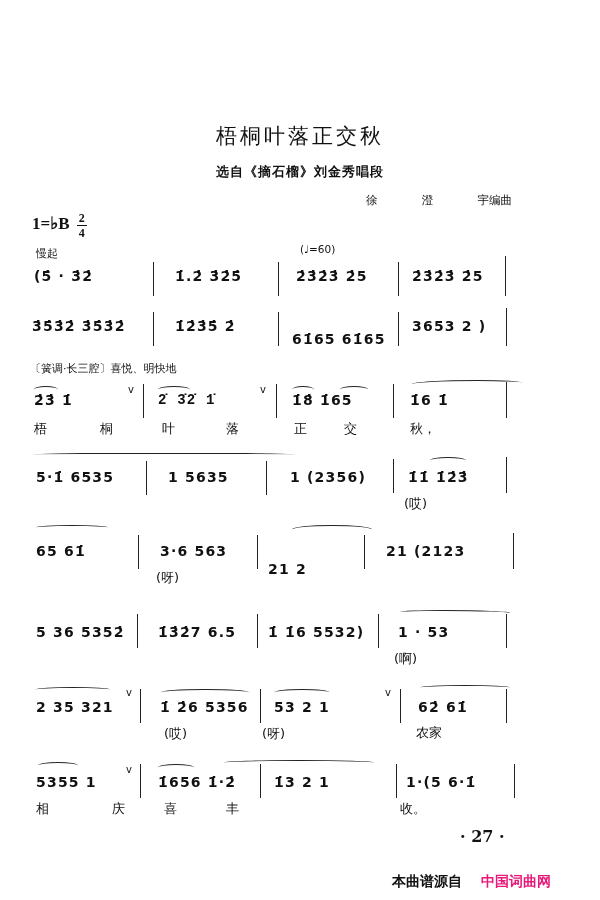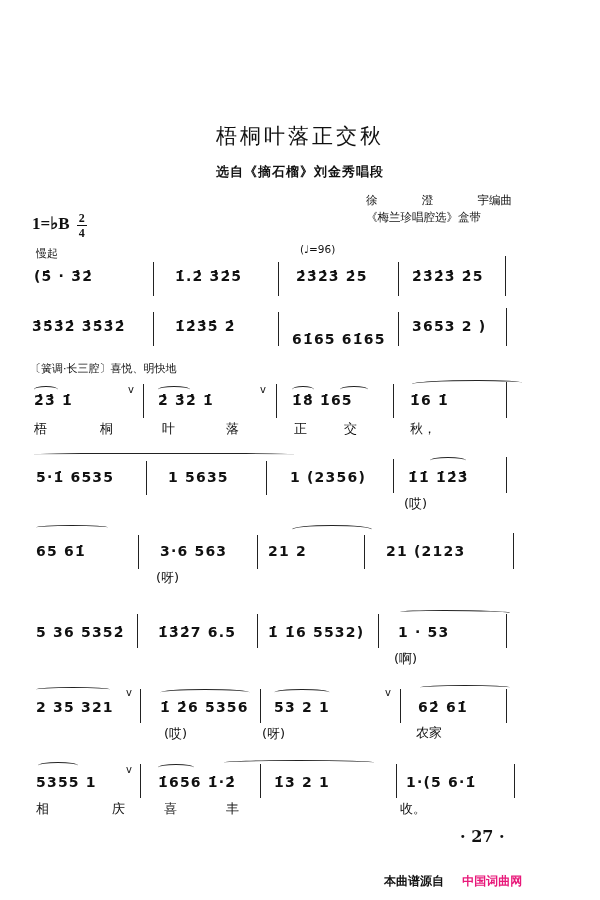--- a/index.html
+++ b/index.html
@@ -19,49 +19,48 @@
   .timesig .bar { border-top:1.5px solid #111; width:10px; margin:1px auto; height:0; }
   .tempo { left:300px; top:243px; font-size:10.5px; }
   .marking { font-size:11px; }
   .row { position:absolute; left:30px; width:490px; }
   .measure-bar { position:absolute; width:1.4px; background:#222; }
   .note { position:absolute; font-weight:bold; font-size:14px; letter-spacing:1.2px; white-space:nowrap; }
   .lyric { position:absolute; font-size:13px; }
   .slur { position:absolute; border-top:1.2px solid #222; border-radius:50% 50% 0 0; height:6px; }
   .breath { position:absolute; font-size:10px; }
   .pagenum { left:460px; top:827px; font-family:"DejaVu Serif", serif; font-weight:bold; font-size:16px; }
-  .footer { left:384px; top:873px; font-size:12px; font-weight:bold; }
+  .footer { left:392px; top:873px; font-size:14px; font-weight:bold; }
   .footer .brand { margin-left:14px; }
 </style>
 </head>
 <body>
 
 <div class="abs title">梧桐叶落正交秋</div>
 <div class="abs subtitle">选自《摘石榴》刘金秀唱段</div>
 
 <div class="abs credits">
   <div class="credit-composer">
     <span>徐</span>
     <span>澄</span>
     <span>宇编曲</span>
   </div>
-  <div>《梅兰珍唱腔选》盒带</div>
 </div>
 
 <div class="abs key">
   <span>1=♭B</span>
   <span class="timesig">
     <span>2</span>
     <span class="bar"></span>
     <span>4</span>
   </span>
 </div>
 
 <div class="abs marking" style="left:36px;top:246px;">慢起</div>
-<div class="abs tempo">(♩=96)</div>
+<div class="abs tempo">(♩=60)</div>
 
 <div class="row" style="top:262px;height:40px;">
   <span class="note" style="left:4px;top:6px;">(5̇ · 3̇2̇</span>
   <div class="measure-bar" style="left:123px;top:0;height:34px;"></div>
   <span class="note" style="left:145px;top:6px;">1̇.2̇ 3̇2̇5̇</span>
   <div class="measure-bar" style="left:248px;top:0;height:34px;"></div>
   <span class="note" style="left:266px;top:6px;">2̇3̇2̇3̇ 2̇5</span>
   <div class="measure-bar" style="left:368px;top:0;height:34px;"></div>
   <span class="note" style="left:382px;top:6px;">2̇3̇2̇3̇ 2̇5</span>
   <div class="measure-bar" style="left:475px;top:-6px;height:40px;"></div>
@@ -79,21 +78,21 @@
 </div>
 
 <div class="abs marking" style="left:30px;top:361px;">〔簧调·长三腔〕喜悦、明快地</div>
 
 <div class="row" style="top:382px;height:60px;">
   <div class="slur" style="left:4px;top:4px;width:24px;"></div>
   <span class="note" style="left:4px;top:10px;">2̇3̇ 1̇</span>
   <span class="breath" style="left:98px;top:2px;">v</span>
   <div class="measure-bar" style="left:113px;top:2px;height:34px;"></div>
   <div class="slur" style="left:128px;top:4px;width:32px;"></div>
-  <span class="note" style="left:128px;top:10px;">2̇ 3̇2̇ 1̇</span>
+  <span class="note" style="left:128px;top:10px;font-family:Liberation Mono, monospace;">2̇ 3̇2̇ 1̇</span>
   <span class="breath" style="left:230px;top:2px;">v</span>
   <div class="measure-bar" style="left:246px;top:2px;height:34px;"></div>
   <div class="slur" style="left:262px;top:4px;width:22px;"></div>
   <div class="slur" style="left:310px;top:4px;width:28px;"></div>
   <span class="note" style="left:262px;top:10px;">1̇8̇ 1̇65</span>
   <div class="measure-bar" style="left:363px;top:2px;height:34px;"></div>
   <div class="slur" style="left:382px;top:-2px;width:110px;border-radius:60% 40% 0 0;"></div>
   <span class="note" style="left:380px;top:10px;">1̇6 1̇</span>
   <div class="measure-bar" style="left:476px;top:0;height:36px;"></div>
   <span class="lyric" style="left:4px;top:38px;">梧</span>
@@ -119,21 +118,21 @@
   <span class="lyric" style="left:374px;top:40px;">(哎)</span>
 </div>
 
 <div class="row" style="top:525px;height:60px;">
   <div class="slur" style="left:6px;top:0;width:72px;height:4px;"></div>
   <span class="note" style="left:6px;top:18px;">65 61̇</span>
   <div class="measure-bar" style="left:108px;top:10px;height:34px;"></div>
   <span class="note" style="left:130px;top:18px;">3·6 563</span>
   <div class="measure-bar" style="left:227px;top:10px;height:34px;"></div>
   <div class="slur" style="left:262px;top:0;width:80px;height:8px;"></div>
-  <span class="note" style="left:238px;top:18px;">21 2</span>
+  <span class="note" style="left:238px;top:36px;">21 2</span>
   <div class="measure-bar" style="left:334px;top:10px;height:34px;"></div>
   <span class="note" style="left:356px;top:18px;">21 (2123</span>
   <div class="measure-bar" style="left:483px;top:8px;height:36px;"></div>
   <span class="lyric" style="left:126px;top:44px;">(呀)</span>
 </div>
 
 <div class="row" style="top:610px;height:60px;">
   <span class="note" style="left:6px;top:14px;">5 36 5352̇</span>
   <div class="measure-bar" style="left:107px;top:4px;height:34px;"></div>
   <span class="note" style="left:128px;top:14px;text-align:right;">1̇3̇2̇7 6.5</span>

